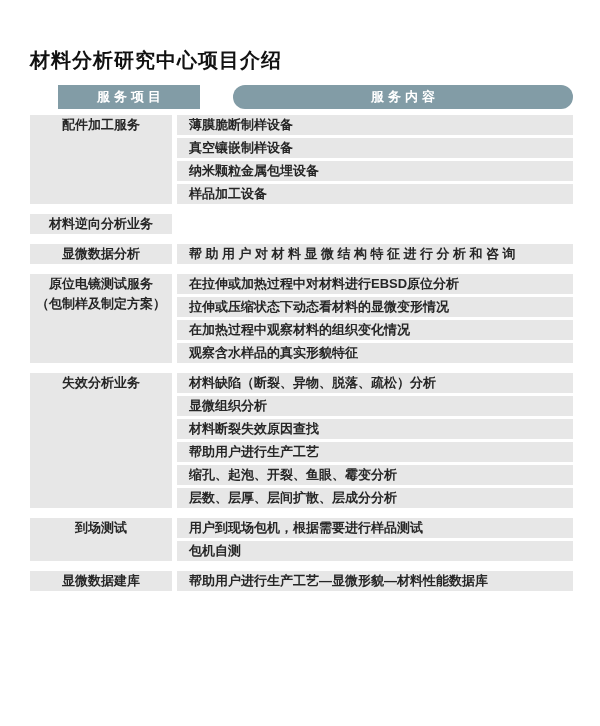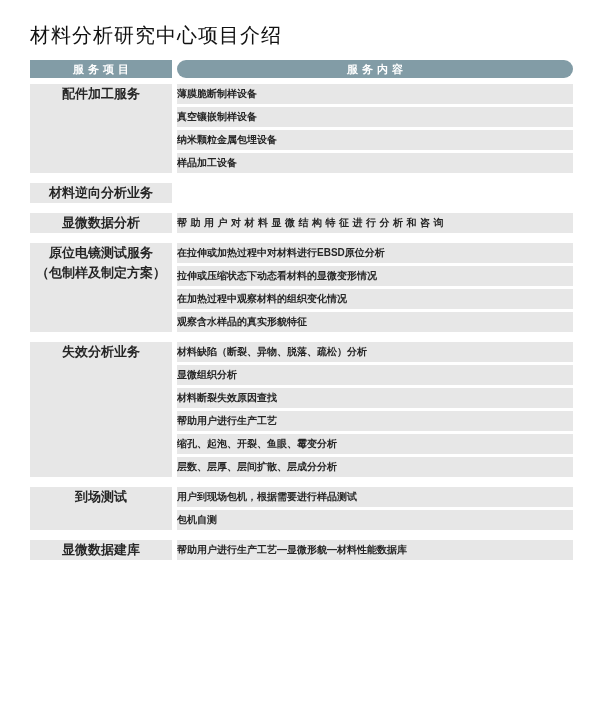--- a/index.html
+++ b/index.html
@@ -12,47 +12,48 @@
   }
   *{margin:0;padding:0;box-sizing:border-box;}
   html,body{width:600px;background:var(--page-bg);}
   body{
     height:726px;
     overflow:hidden;
     font-family:"Liberation Sans","DejaVu Sans",sans-serif;
     -webkit-font-smoothing:antialiased;
   }
   .page-title{
-    margin:25px 0 15px 30px;
+    margin:50px 0 15px 30px;
     font-size:20px;
     line-height:20px;
-    font-weight:400;
+    font-weight:700;
     letter-spacing:1px;
     color:var(--title-text);
   }
   .service-table{
     margin-left:30px;
     width:543px;
   }
   .header-row{
     display:flex;
     gap:5px;
     margin-bottom:6px;
   }
   .header-cell{
     background:var(--header-bg);
     color:var(--header-text);
-    height:18px;
+    height:24px;
     display:flex;
     align-items:center;
     justify-content:center;
-    font-size:11px;
+    font-size:13px;
     font-weight:700;
     letter-spacing:4px;
     text-indent:4px;
+    margin-left:28px;
   }
   .header-cell.left{width:142px;flex:none;}
   .header-cell.right{flex:1;border-radius:13px;}
   .section{
     display:flex;
     gap:5px;
     margin-bottom:10px;
   }
   .section:last-child{margin-bottom:0;}
   .left-cell{
@@ -75,21 +76,22 @@
     display:flex;
     flex-direction:column;
   }
   .row{
     background:var(--row-bg);
     color:var(--row-text);
     height:20px;
     margin-bottom:3px;
     display:flex;
     align-items:center;
-    font-size:10px;
+    padding-left:12px;
+    font-size:13px;
     font-weight:700;
     white-space:nowrap;
     overflow:hidden;
   }
   .row:last-child{margin-bottom:0;}
   .section.spaced .row{letter-spacing:3.5px;}
 </style>
 </head>
 <body>
 

